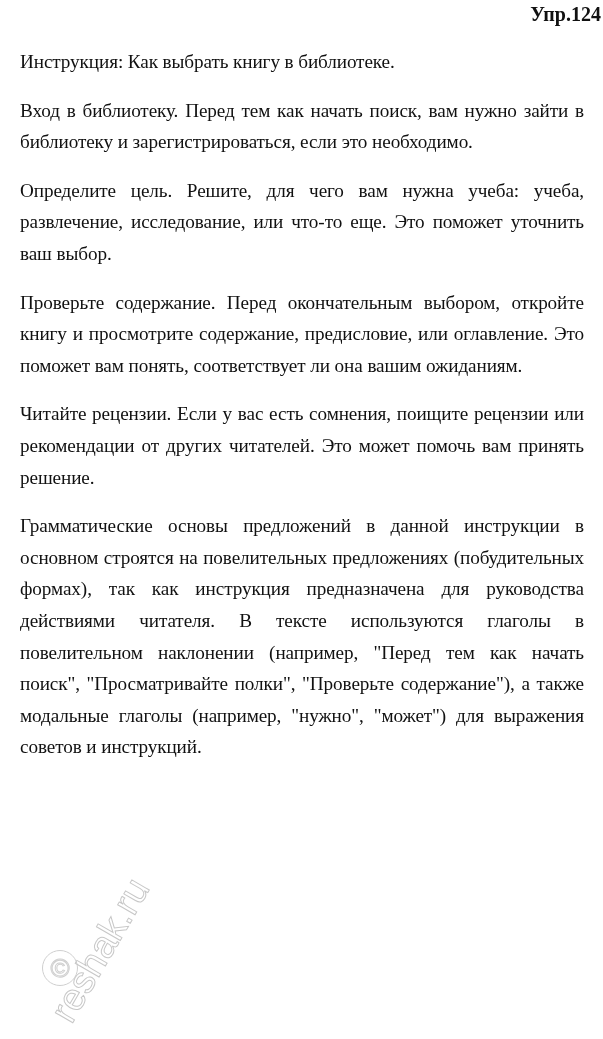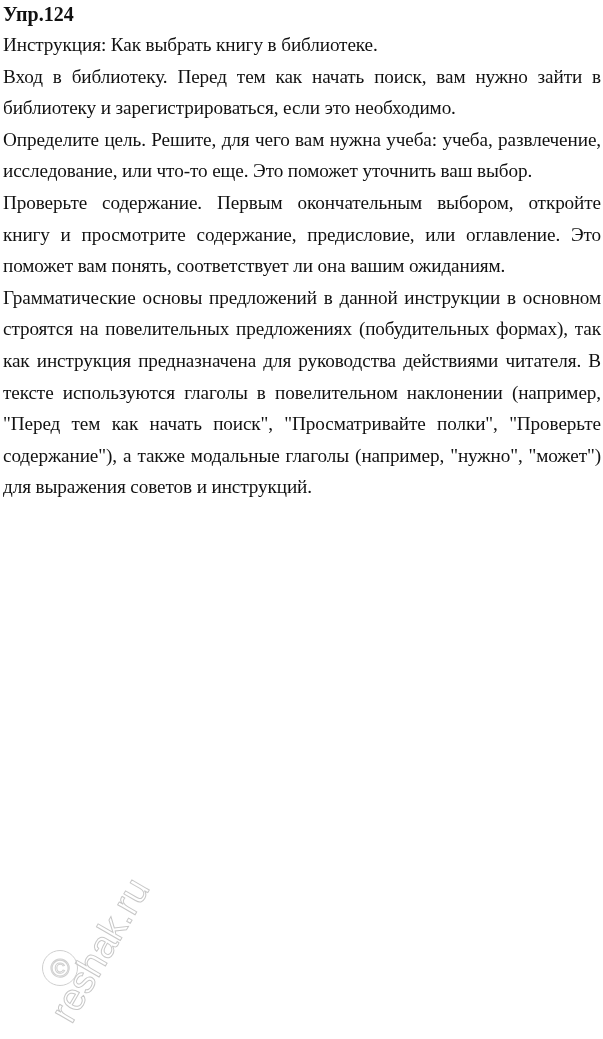--- a/index.html
+++ b/index.html
@@ -16,25 +16,26 @@
       left: 3px;
       top: 0px;
       width: 598px;
     }
     .title {
       font-weight: bold;
       font-size: 20px;
       line-height: 28px;
       margin: 0;
       height: 29px;
+      text-align: right;
     }
     .para {
       font-size: 19.2px;
       line-height: 31.6px;
-      margin: 0;
+      margin: 17px;
       text-align: justify;
       letter-spacing: -0.1px;
     }
     .watermark {
       position: absolute;
       left: 22px;
       top: 888px;
       width: 130px;
       height: 140px;
       pointer-events: none;
@@ -71,20 +72,21 @@
     }
   </style>
 </head>
 <body>
 
 <div class="page">
   <h1 class="title">Упр.124</h1>
   <p class="para">Инструкция: Как выбрать книгу в библиотеке.</p>
   <p class="para">Вход в библиотеку. Перед тем как начать поиск, вам нужно зайти в библиотеку и зарегистрироваться, если это необходимо.</p>
   <p class="para">Определите цель. Решите, для чего вам нужна учеба: учеба, развлечение, исследование, или что-то еще. Это поможет уточнить ваш выбор.</p>
-  <p class="para">Проверьте содержание. Первым окончательным выбором, откройте книгу и просмотрите содержание, предисловие, или оглавление. Это поможет вам понять, соответствует ли она вашим ожиданиям.</p>
+  <p class="para">Проверьте содержание. Перед окончательным выбором, откройте книгу и просмотрите содержание, предисловие, или оглавление. Это поможет вам понять, соответствует ли она вашим ожиданиям.</p>
+  <p class="para">Читайте рецензии. Если у вас есть сомнения, поищите рецензии или рекомендации от других читателей. Это может помочь вам принять решение.</p>
   <p class="para">Грамматические основы предложений в данной инструкции в основном строятся на повелительных предложениях (побудительных формах), так как инструкция предназначена для руководства действиями читателя. В тексте используются глаголы в повелительном наклонении (например, "Перед тем как начать поиск", "Просматривайте полки", "Проверьте содержание"), а также модальные глаголы (например, "нужно", "может") для выражения советов и инструкций.</p>
 </div>
 
 <div class="watermark">
   <span class="wm-copy">©</span>
   <span class="wm-text">reshak.ru</span>
 </div>
 
 </body></html>

